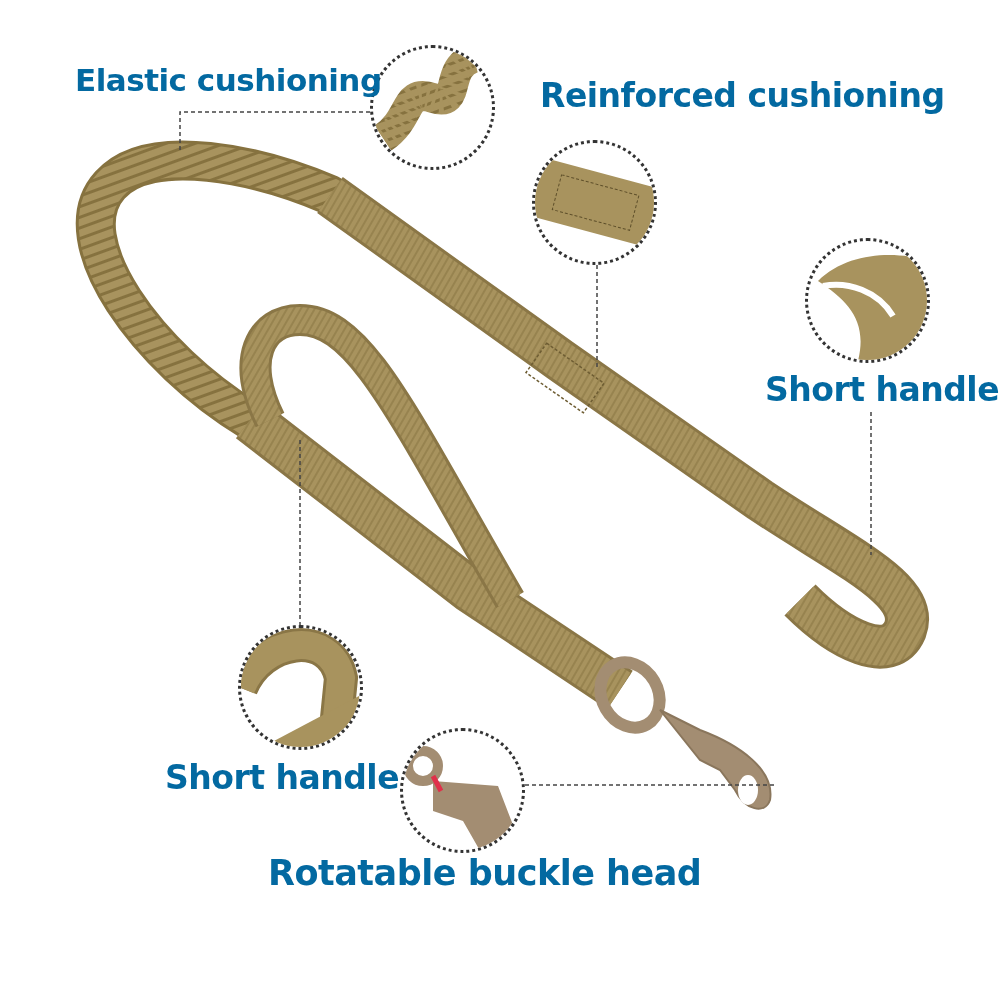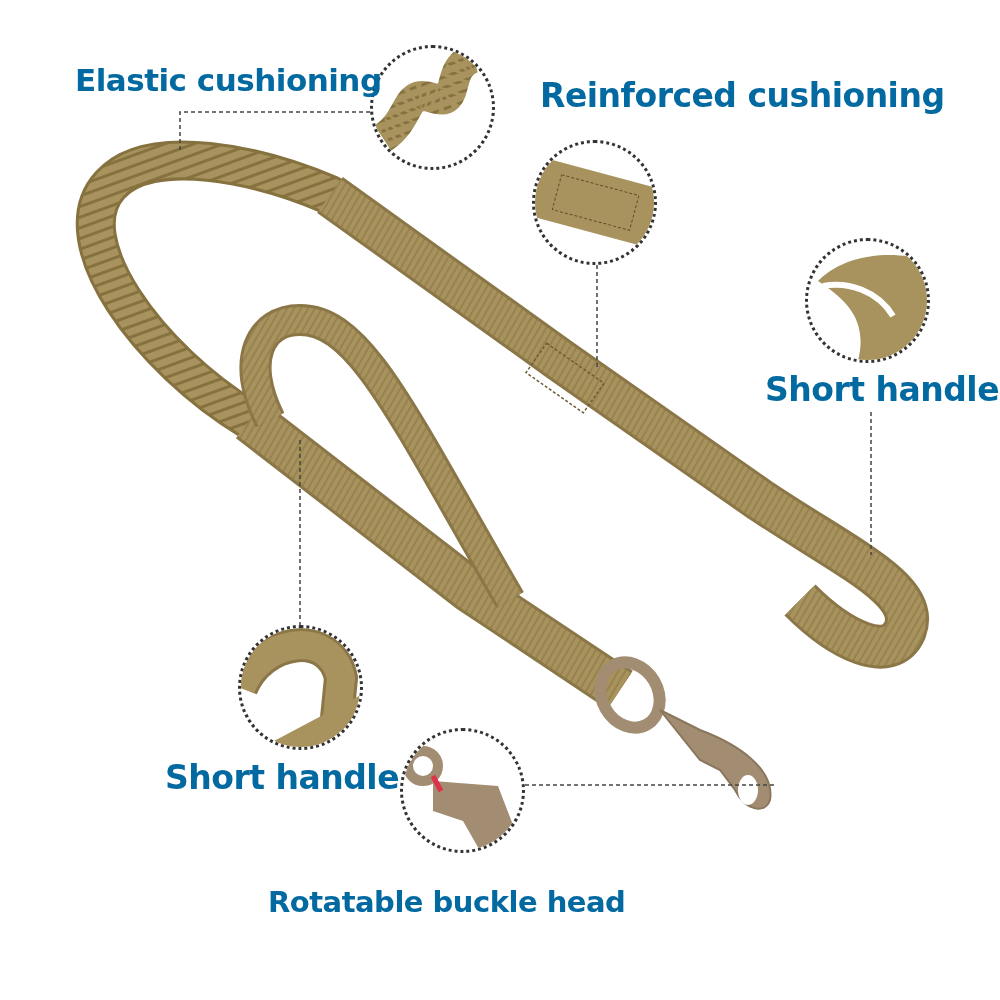--- a/index.html
+++ b/index.html
@@ -89,13 +89,13 @@
       <circle cx="20" cy="35" r="15" fill="none" stroke="#a38d72" stroke-width="10"></circle>
       <path d="M30 50 L95 55 L120 120 L80 125 L60 90 L30 80 Z" fill="#a38d72"></path>
       <path d="M30 45 L38 60" stroke="#e0304a" stroke-width="5"></path>
     </svg>
 </div>
 
 <div class="label" style="left:75px;top:62px;font-size:31px;">Elastic cushioning</div>
 <div class="label" style="left:540px;top:76px;font-size:33px;">Reinforced cushioning</div>
 <div class="label" style="left:765px;top:370px;font-size:33px;">Short handle</div>
 <div class="label" style="left:165px;top:758px;font-size:33px;">Short handle</div>
-<div class="label" style="left:268px;top:853px;font-size:29px;margin-top:32px;">Rotatable buckle head</div>
+<div class="label" style="left:268px;top:853px;font-size:35px;">Rotatable buckle head</div>
 
 </body></html>

